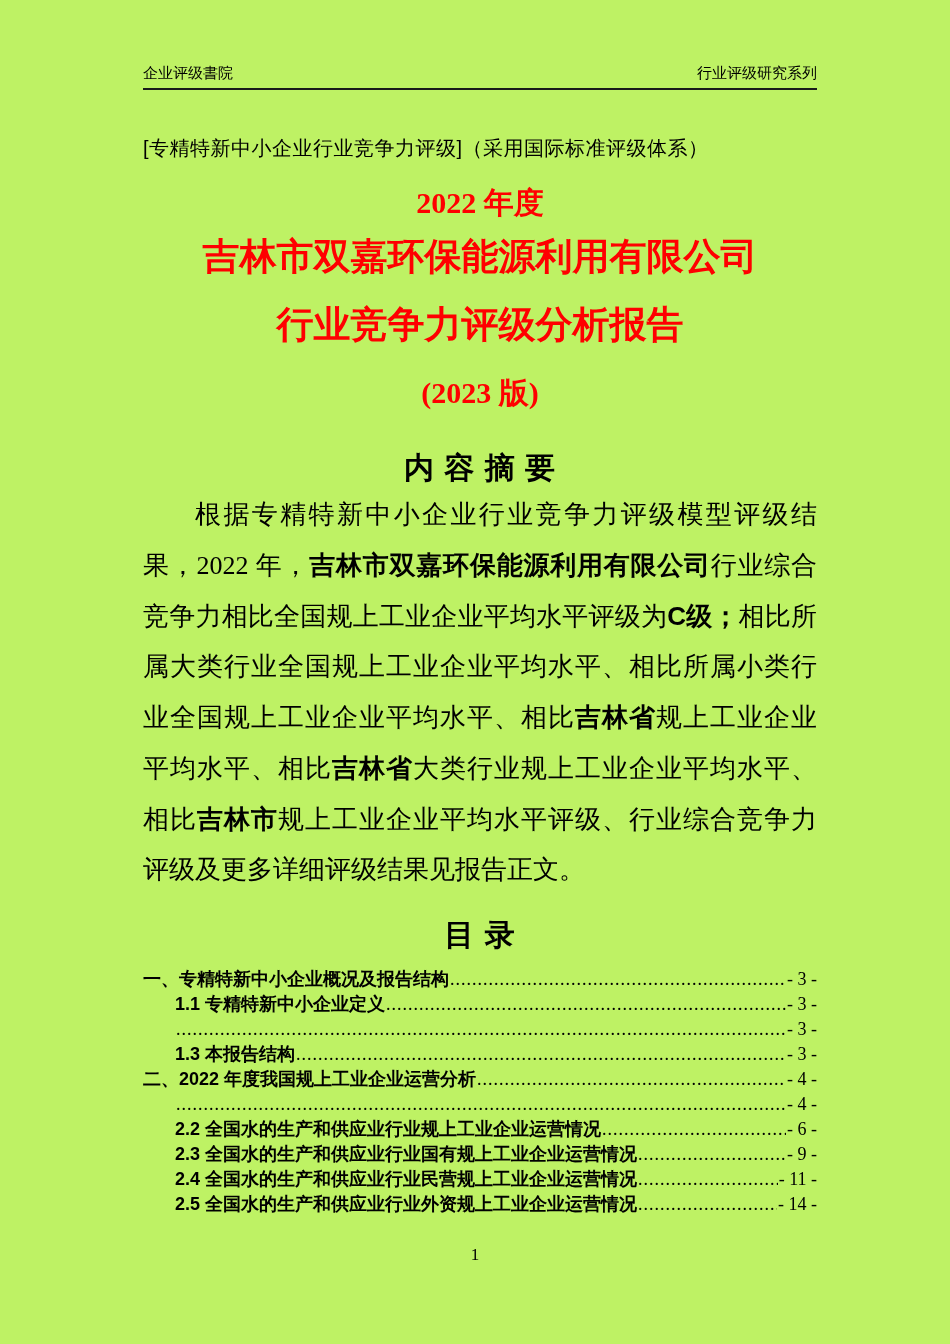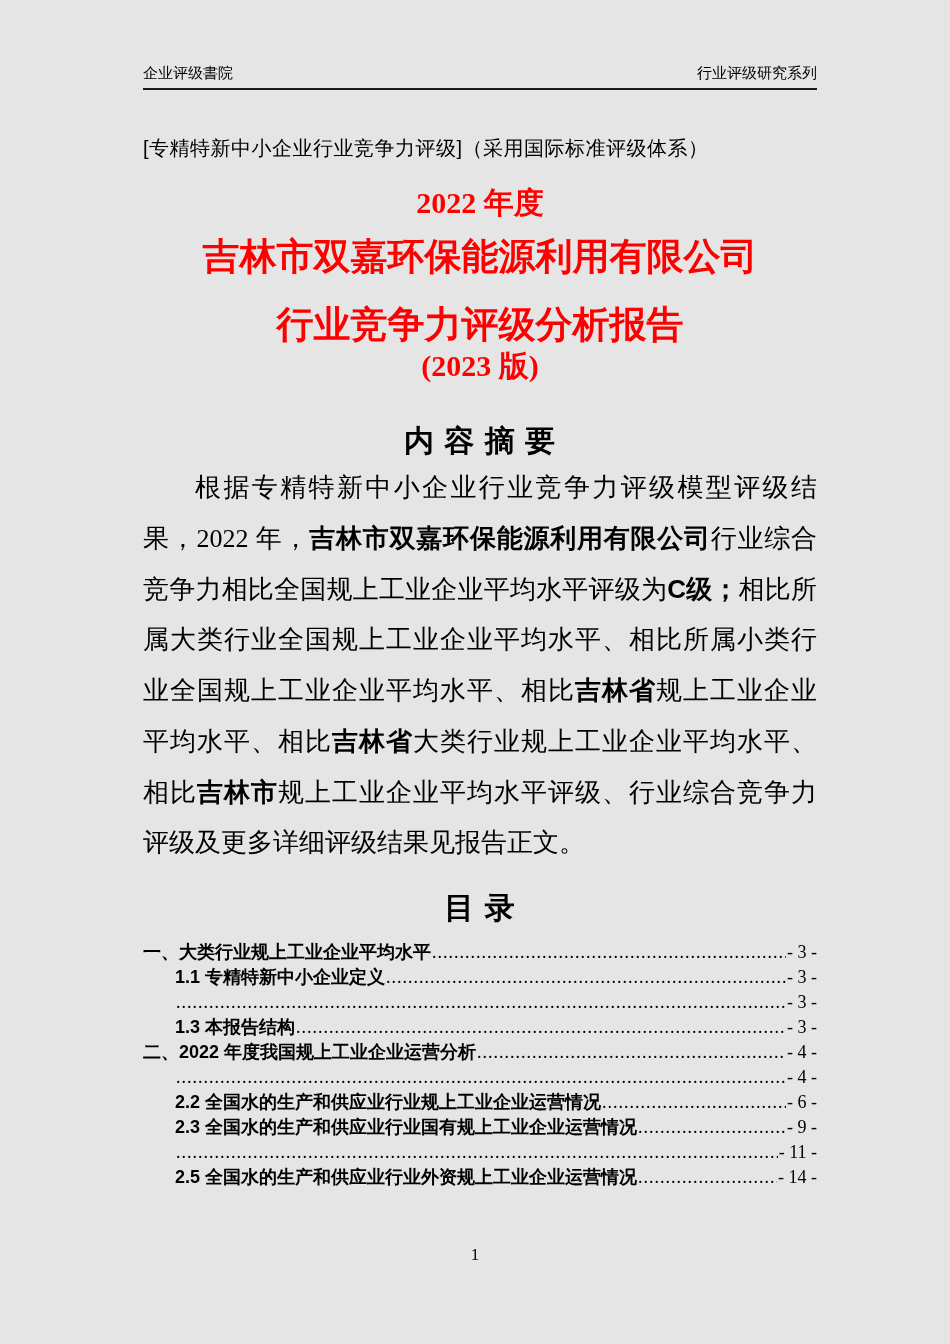--- a/index.html
+++ b/index.html
@@ -1,21 +1,21 @@
 <!DOCTYPE html>
 <html><head>
 <meta charset="utf-8">
 <style>
   html, body { margin: 0; padding: 0; background: #ffffff; }
   .page {
     position: relative;
     width: 950px;
     height: 1344px;
     box-sizing: border-box;
-    background: #e5e5e5;
+    background: #bef264;
     color: #000000;
     padding: 0 133px 0 143px;
     overflow: hidden;
     font-family: "Liberation Serif", "DejaVu Serif", serif;
   }
   
   .header {
     display: flex;
     justify-content: space-between;
     align-items: flex-end;
@@ -37,21 +37,21 @@
   }
   
   .title-block {
     text-align: center;
     font-weight: 700;
     color: #ff0000;
   }
   .title-year    { margin-top: 26px; font-size: 30px; line-height: 1.2; }
   .title-company { margin-top: 14px; font-size: 37px; line-height: 1.2; }
   .title-report  { margin-top: 24px; font-size: 37px; line-height: 1.2; }
-  .title-version { font-size: 30px; line-height: 1.2; }
+  .title-version { margin-top: 27px; font-size: 30px; line-height: 1.2; }
   
   .summary-heading {
     margin: 39px 0 0 0;
     text-align: center;
     font-family: "Liberation Sans", "DejaVu Sans", sans-serif;
     font-weight: 700;
     font-size: 30px;
     line-height: 1.2;
     letter-spacing: 1px;
   }
@@ -136,21 +136,21 @@
   </div>
 
   <div class="summary-heading">内 容 摘 要</div>
 
   <p class="summary-paragraph"><span>根据专精特新中小企业行业竞争力评级模型评级结果，2022 年，</span><span class="b">吉林市双嘉环保能源利用有限公司</span><span>行业综合竞争力相比全国规上工业企业平均水平评级为</span><span class="b">C级；</span><span>相比所属大类行业全国规上工业企业平均水平、相比所属小类行业全国规上工业企业平均水平、相比</span><span class="b">吉林省</span><span>规上工业企业平均水平、相比</span><span class="b">吉林省</span><span>大类行业规上工业企业平均水平、相比</span><span class="b">吉林市</span><span>规上工业企业平均水平评级、行业综合竞争力评级及更多详细评级结果见报告正文。</span></p>
 
   <div class="toc-heading">目 录</div>
 
   <div class="toc-list">
       <div class="toc-row">
-        <span class="toc-label">一、大类行业规上工业企业平均水平</span>
+        <span class="toc-label">一、专精特新中小企业概况及报告结构</span>
         <span class="toc-dots"></span>
         <span class="toc-page">- 3 -</span>
       </div>
       <div class="toc-row lvl2">
         <span class="toc-label">1.1 专精特新中小企业定义</span>
         <span class="toc-dots"></span>
         <span class="toc-page">- 3 -</span>
       </div>
       <div class="toc-row lvl2">
         <span class="toc-dots"></span>
@@ -174,20 +174,21 @@
         <span class="toc-label">2.2 全国水的生产和供应业行业规上工业企业运营情况</span>
         <span class="toc-dots"></span>
         <span class="toc-page">- 6 -</span>
       </div>
       <div class="toc-row lvl2">
         <span class="toc-label">2.3 全国水的生产和供应业行业国有规上工业企业运营情况</span>
         <span class="toc-dots"></span>
         <span class="toc-page">- 9 -</span>
       </div>
       <div class="toc-row lvl2">
+        <span class="toc-label">2.4 全国水的生产和供应业行业民营规上工业企业运营情况</span>
         <span class="toc-dots"></span>
         <span class="toc-page">- 11 -</span>
       </div>
       <div class="toc-row lvl2">
         <span class="toc-label">2.5 全国水的生产和供应业行业外资规上工业企业运营情况</span>
         <span class="toc-dots"></span>
         <span class="toc-page">- 14 -</span>
       </div>
     </div>
 

